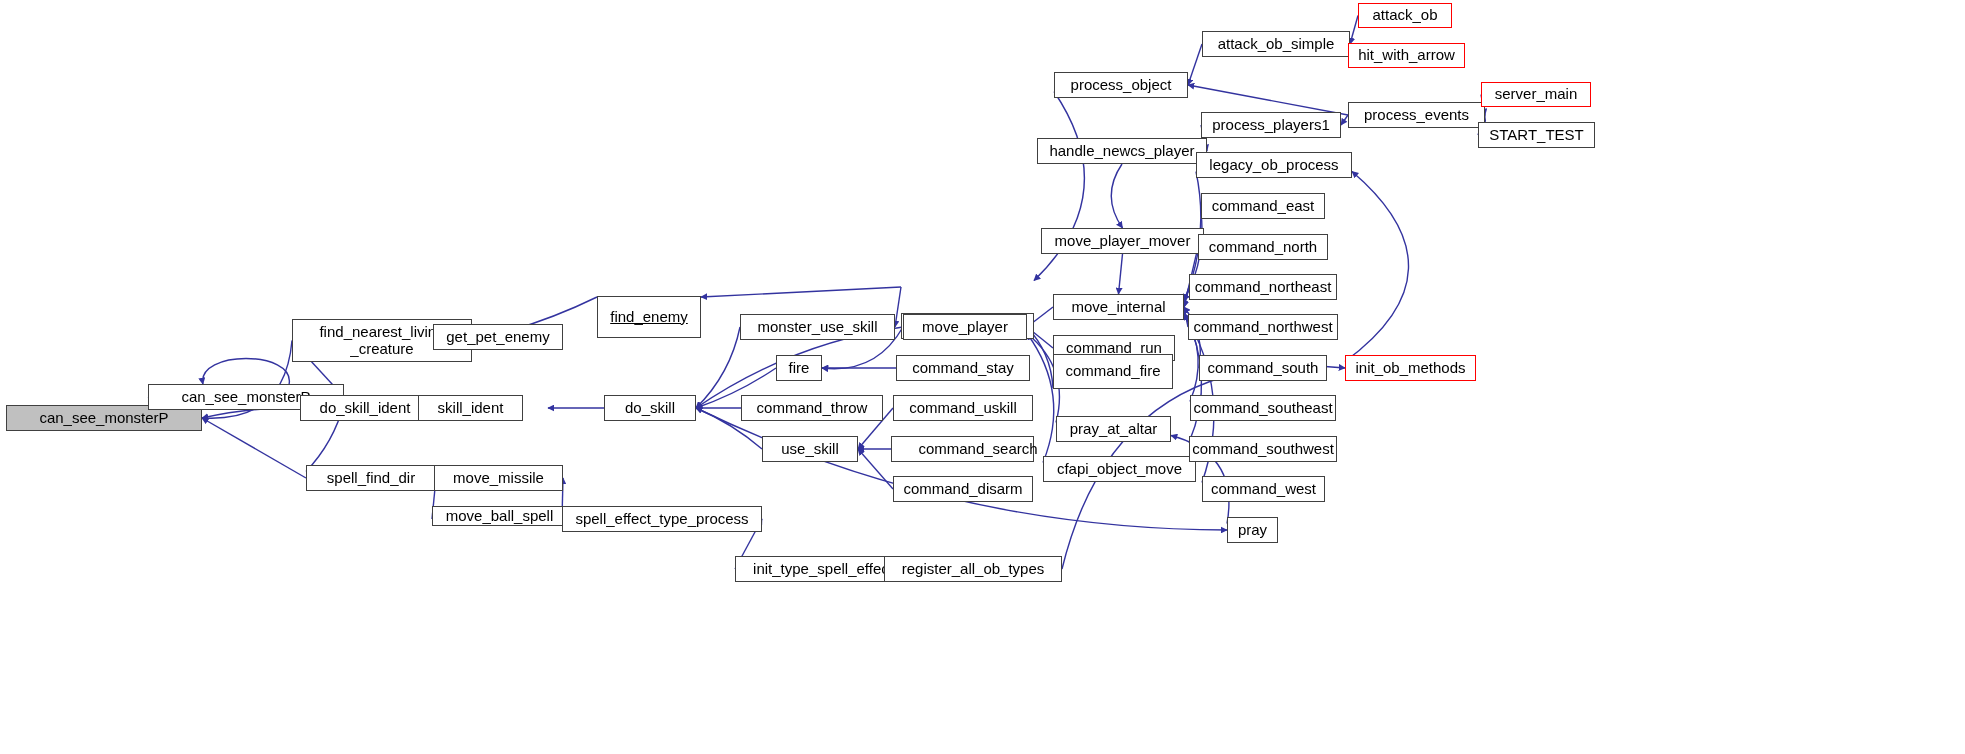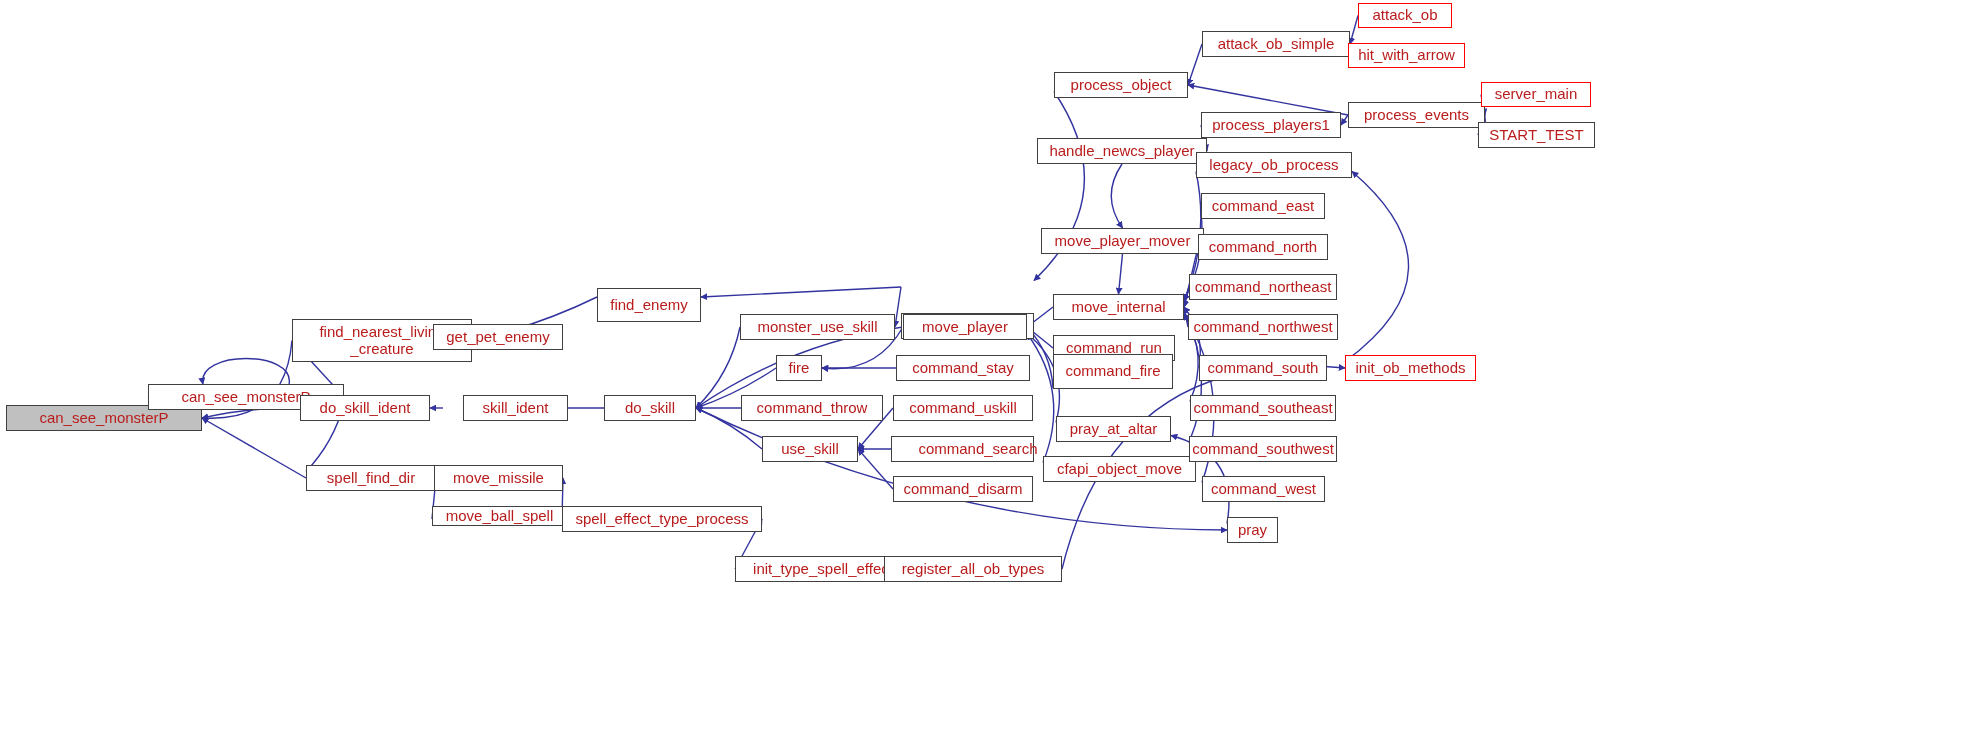--- a/index.html
+++ b/index.html
@@ -26,21 +26,21 @@
   }
   .node {
     position: absolute;
     box-sizing: border-box;
     display: flex;
     align-items: center;
     justify-content: center;
     text-align: center;
     background: #ffffff;
     border: 1px solid #404040;
-    color: #b91c1c;
+    color: #000000;
     font-size: 15px;
     line-height: 1.12;
     white-space: pre;
     letter-spacing: 0;
     z-index: 5;
   }
   .node.red {
     border-color: #ff0000;
   }
   .node.current {
@@ -123,23 +123,23 @@
         <path d="M 1481 94.5 Q 1483 104.75 1485 115" fill="none" stroke="#33339f" stroke-width="1.4" marker-end="url(#arrow)"></path>
         <path d="M 1478 135 Q 1481.5 125 1485 115" fill="none" stroke="#33339f" stroke-width="1.4" marker-end="url(#arrow)"></path>
       </g>
   </svg>
   <div id="nodes">
       <div class="node current" style="left: 6px; top: 405px; width: 196px; height: 26px;"><span class="lbl">can_see_monsterP</span></div>
       <div class="node" style="left: 148px; top: 384px; width: 196px; height: 26px;"><span class="lbl">can_see_monsterP</span></div>
       <div class="node" style="left: 292px; top: 319px; width: 180px; height: 43px;"><span class="lbl">find_nearest_living
 _creature</span></div>
       <div class="node" style="left: 433px; top: 324px; width: 130px; height: 26px;"><span class="lbl">get_pet_enemy</span></div>
-      <div class="node" style="left: 597px; top: 288px; width: 104px; height: 34px;"><span class="lbl">find_enemy</span></div>
+      <div class="node" style="left: 597px; top: 296px; width: 104px; height: 42px; text-decoration: underline;"><span class="lbl">find_enemy</span></div>
       <div class="node" style="left: 300px; top: 395px; width: 130px; height: 26px;"><span class="lbl">do_skill_ident</span></div>
-      <div class="node" style="left: 463px; top: 395px; width: 105px; height: 26px;"><span class="lbl">skill_ident</span></div>
+      <div class="node" style="left: 418px; top: 395px; width: 105px; height: 26px;"><span class="lbl">skill_ident</span></div>
       <div class="node" style="left: 306px; top: 465px; width: 130px; height: 26px;"><span class="lbl">spell_find_dir</span></div>
       <div class="node" style="left: 434px; top: 465px; width: 129px; height: 26px;"><span class="lbl">move_missile</span></div>
       <div class="node" style="left: 432px; top: 506px; width: 135px; height: 20px;"><span class="lbl">move_ball_spell</span></div>
       <div class="node" style="left: 562px; top: 506px; width: 200px; height: 26px;"><span class="lbl">spell_effect_type_process</span></div>
       <div class="node" style="left: 735px; top: 556px; width: 176px; height: 26px;"><span class="lbl">init_type_spell_effect</span></div>
       <div class="node" style="left: 884px; top: 556px; width: 178px; height: 26px;"><span class="lbl">register_all_ob_types</span></div>
       <div class="node" style="left: 604px; top: 395px; width: 92px; height: 26px;"><span class="lbl">do_skill</span></div>
       <div class="node" style="left: 740px; top: 314px; width: 155px; height: 26px;"><span class="lbl">monster_use_skill</span></div>
       <div class="node" style="left: 776px; top: 355px; width: 46px; height: 26px;"><span class="lbl">fire</span></div>
       <div class="node" style="left: 741px; top: 395px; width: 142px; height: 26px; text-align: right;"><span class="lbl">command_throw</span></div>

